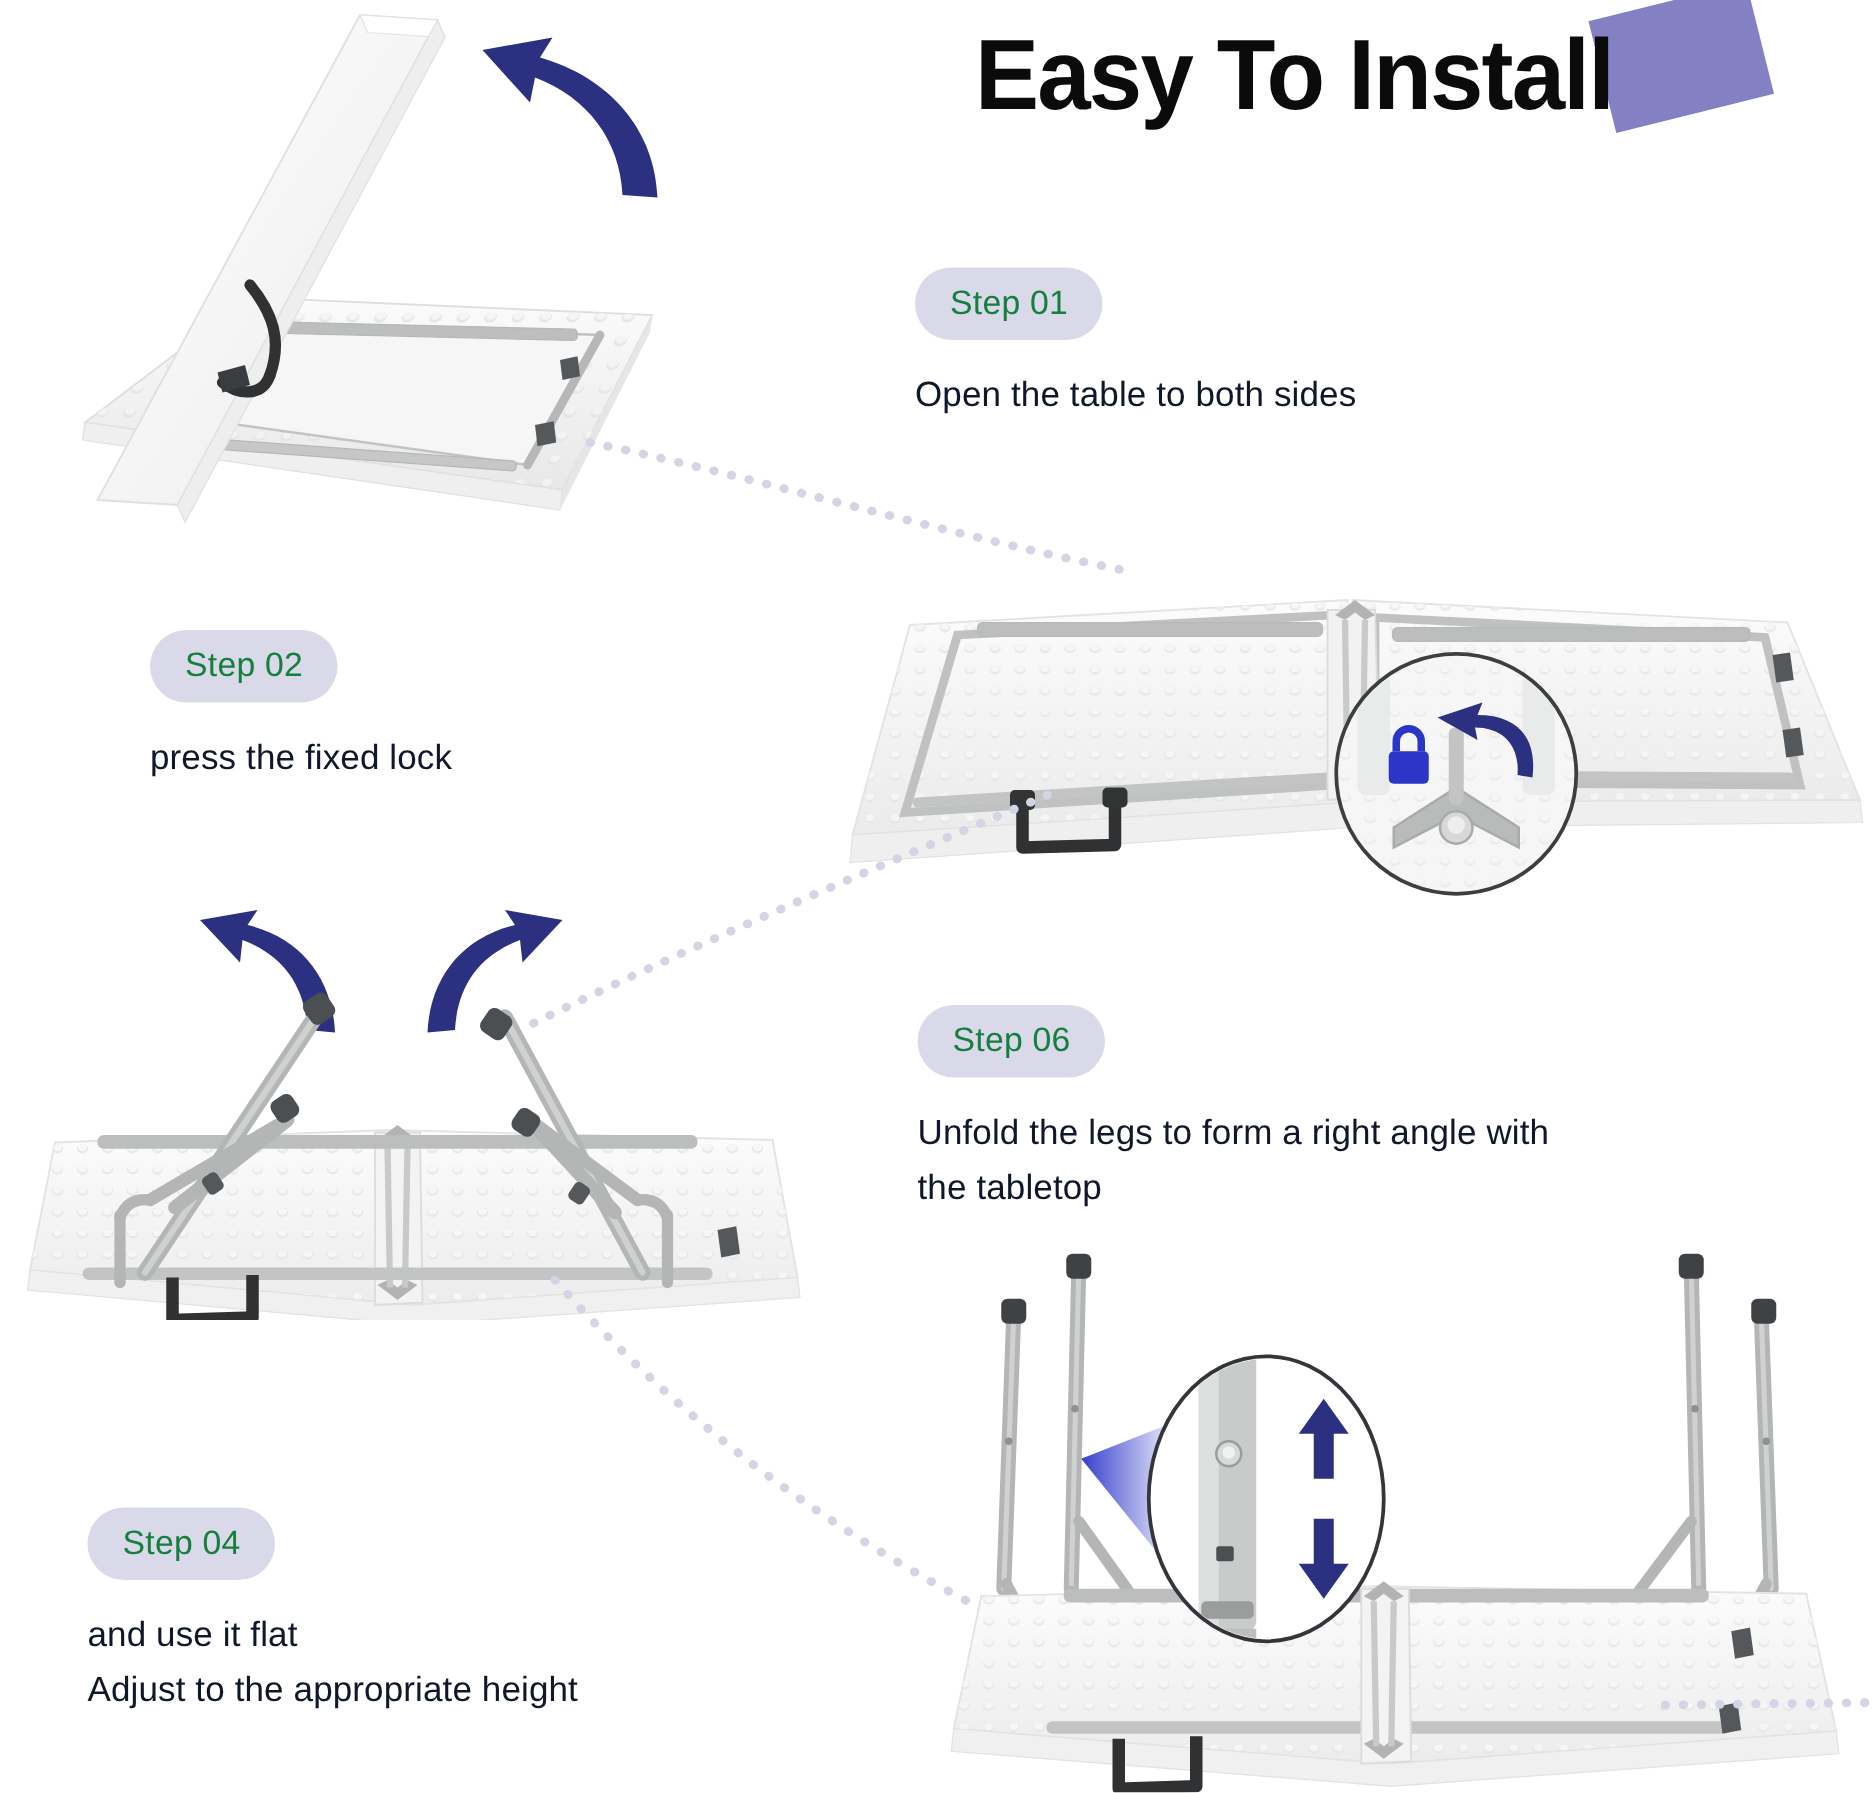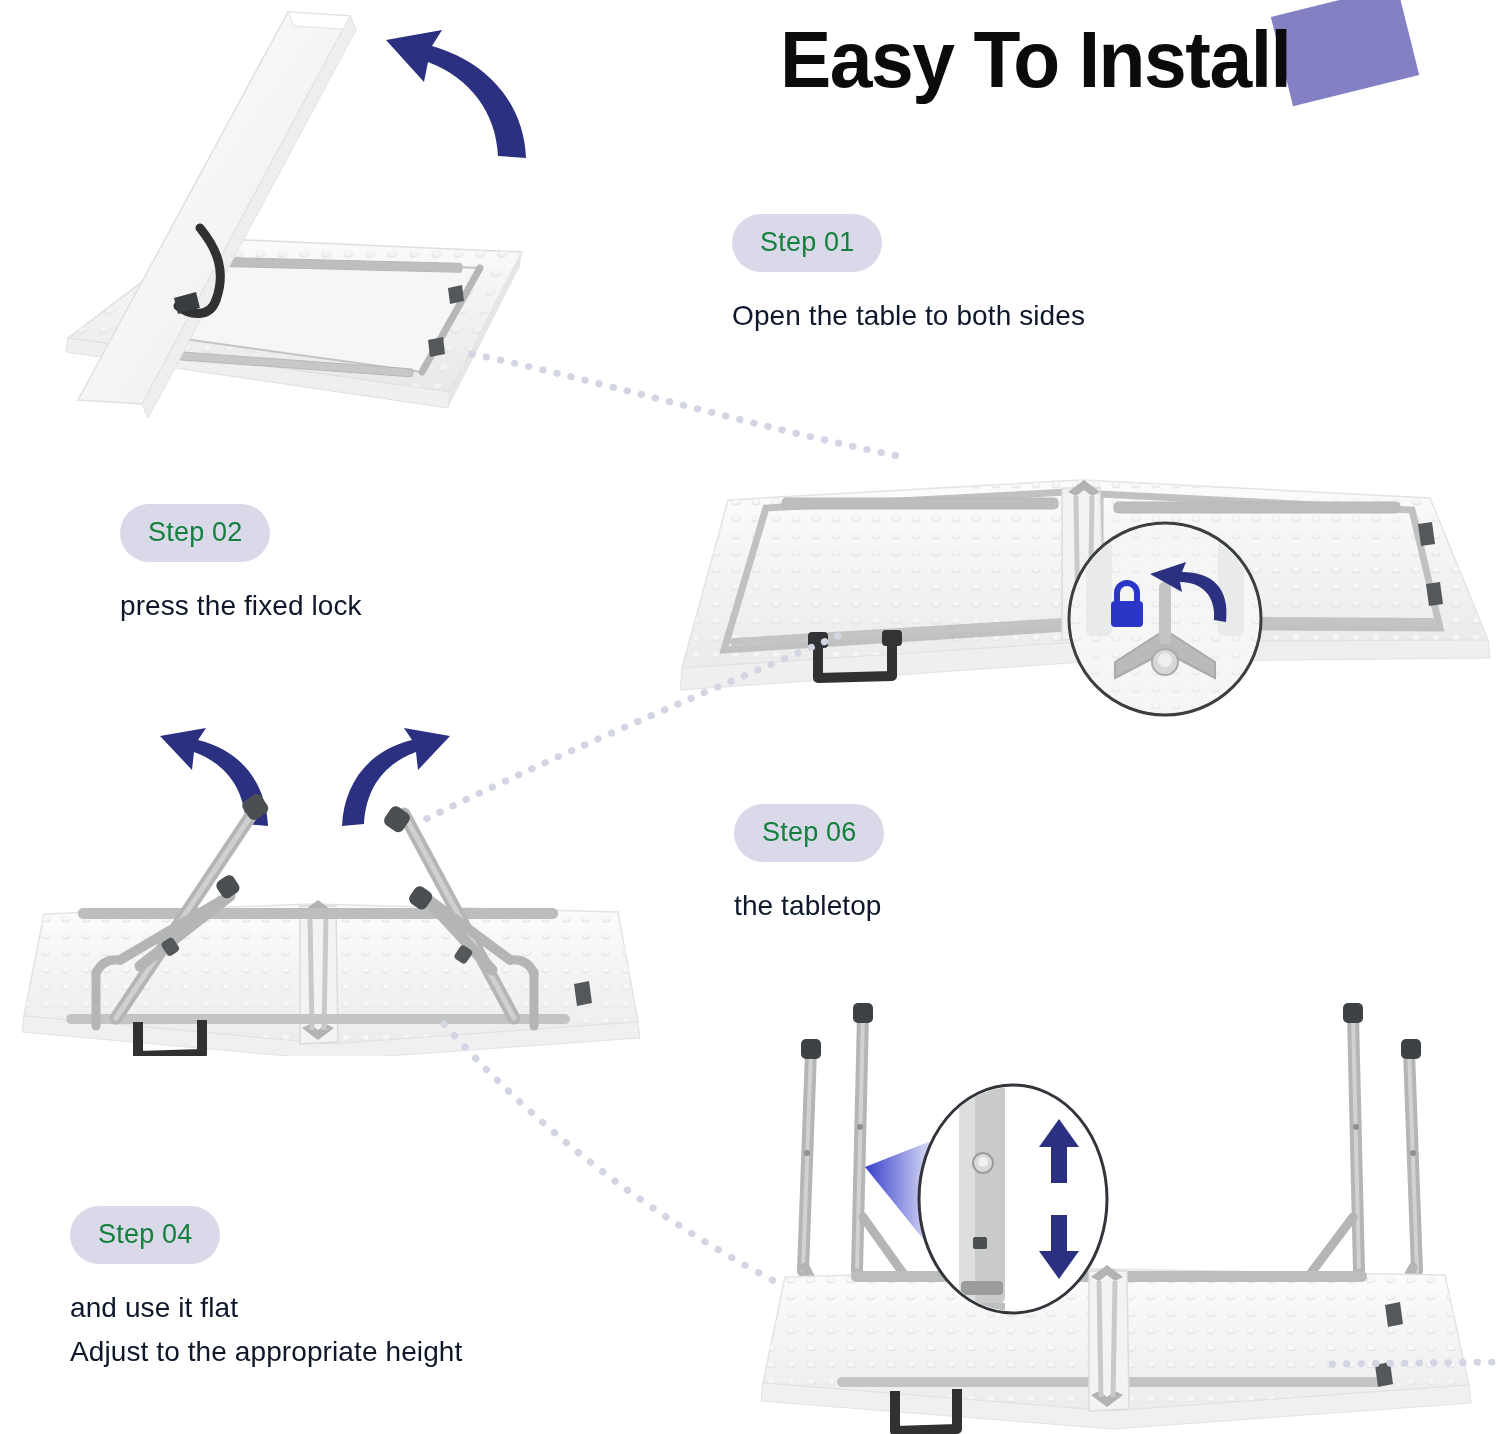--- a/index.html
+++ b/index.html
@@ -313,20 +313,21 @@
 
       <g fill="none" stroke="#2f3133" stroke-width="10" stroke-linejoin="round">
         <path d="M138,296 L138,330 L202,328 L202,294"></path>
       </g>
     </svg>
   </div>
 
   <div class="step-block" id="step-text-3">
     <div class="step-badge">Step 06</div>
     <div class="step-desc">
+      <span class="ln">Unfold the legs to form a right angle with</span>
       <span class="ln">the tabletop</span>
     </div>
   </div>
 
   <div class="connector" id="conn-3">
     <svg viewBox="0 0 400 300" xmlns="http://www.w3.org/2000/svg">
       <path d="M4,4 C80,90 200,200 396,292" fill="none" stroke="#d3d4e4" stroke-width="7" stroke-linecap="round" stroke-dasharray="0.5 15"></path>
     </svg>
   </div>
 

